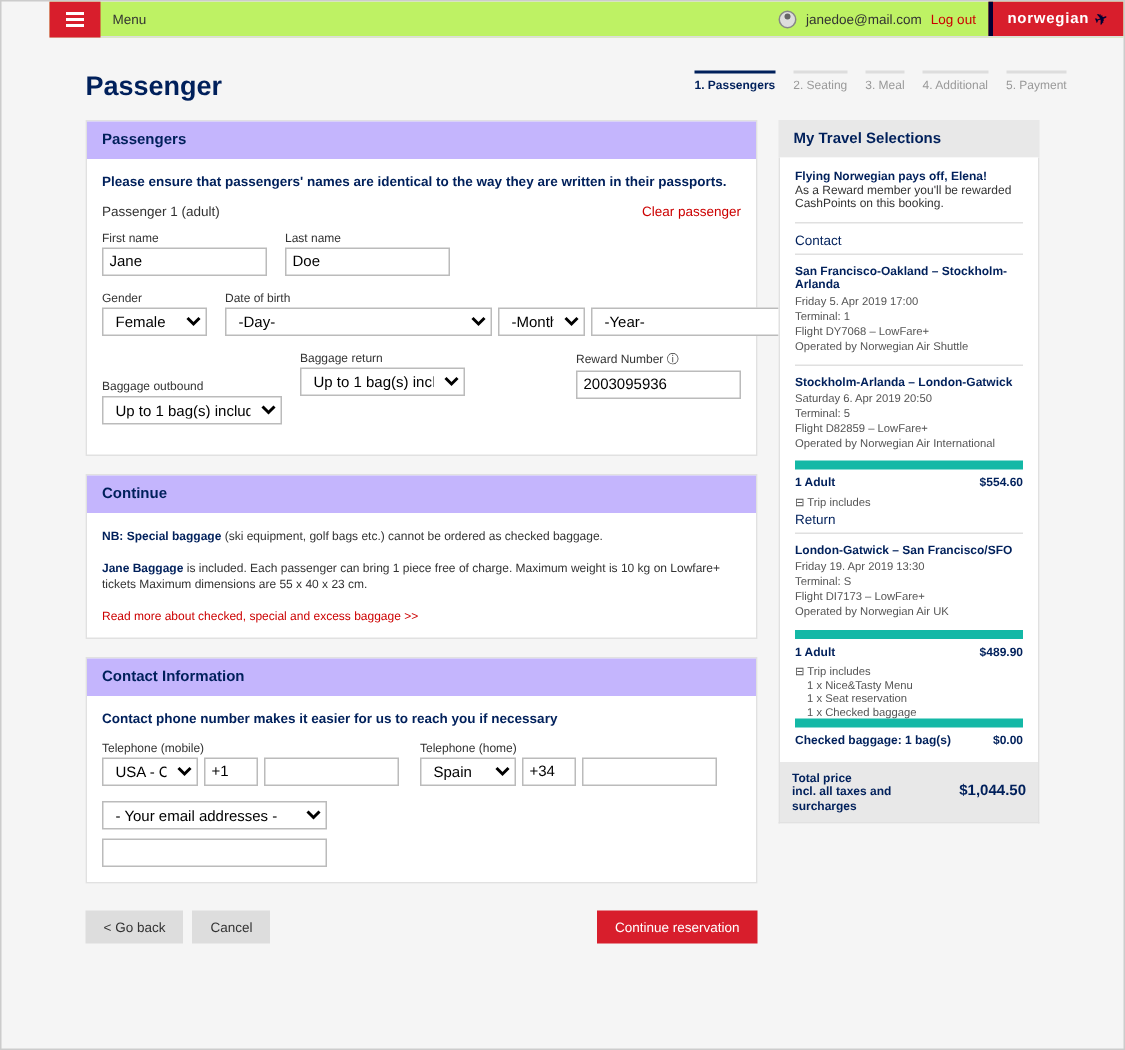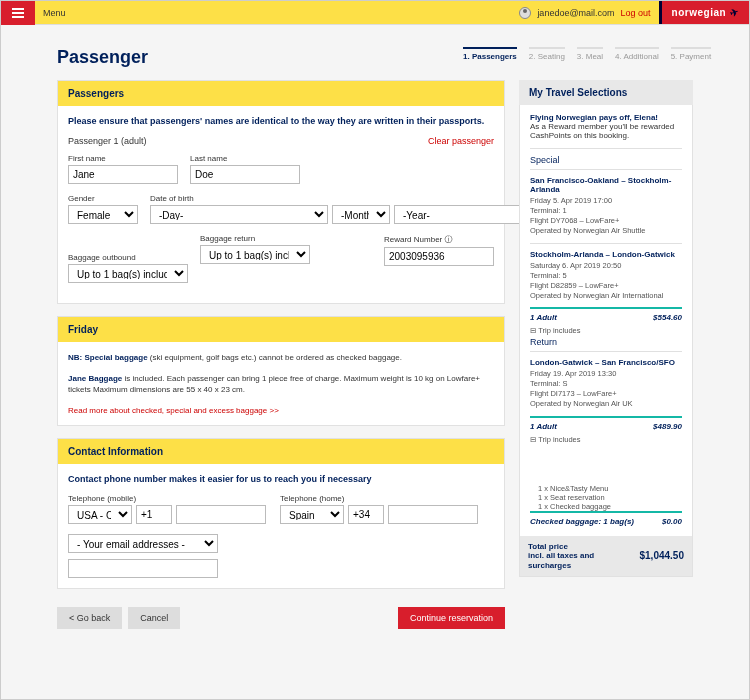--- a/index.html
+++ b/index.html
@@ -1,19 +1,19 @@
 <!DOCTYPE html>
 <html><head>
 <meta charset="utf-8">
 <style>
 * { margin: 0; padding: 0; box-sizing: border-box; font-family: Arial, Helvetica, sans-serif; }
 body { background: #f5f5f5; width: 750px; height: 700px; overflow: hidden; border: 1px solid #ccc; }
 
 
-.header { display: flex; height: 24px; background: #fde047; border-bottom: 1px solid #ddd; }
+.header { display: flex; height: 24px; background: #bef264; border-bottom: 1px solid #ddd; margin-left: 32px; }
 .hamburger { width: 34px; height: 24px; background: #d81e2c; display: flex; flex-direction: column; justify-content: center; align-items: center; gap: 2px; }
 .hamburger span { width: 12px; height: 2px; background: #fff; }
 .menu-label { font-size: 9px; color: #333; padding-left: 8px; align-self: center; }
 .header-spacer { flex: 1; }
 .user-area { display: flex; align-items: center; font-size: 9px; gap: 6px; padding-right: 8px; }
 .user-icon { width: 12px; height: 12px; border-radius: 50%; background: #ddd; border: 1px solid #888; position: relative; }
 .user-icon::after { content: ""; position: absolute; top: 1px; left: 3px; width: 4px; height: 4px; border-radius: 50%; background: #666; }
 .user-email { color: #333; }
 .logout { color: #c00; }
 .brand { background: #d81e2c; color: #fff; font-size: 10px; font-weight: bold; padding: 0 10px; display: flex; align-items: center; letter-spacing: .5px; border-left: 3px solid #003; position: relative; }
@@ -28,21 +28,21 @@
 .steps .step.active { color: #00205b; font-weight: bold; border-top: 2px solid #00205b; padding-top: 3px; }
 .steps .step { border-top: 2px solid #ddd; padding-top: 3px; flex: 1; white-space: nowrap; text-align:left;}
 .top-row { display:flex; justify-content:space-between; align-items:flex-start;}
 .top-row .steps-wrap{ width:230px;margin-left:38px; }
 
 .columns { display: flex; gap: 14px; }
 .main { flex: 1; }
 .side { width: 174px; }
 
 .panel { background: #fff; border: 1px solid #e1e1e1; margin-bottom: 12px; }
-.panel-head { background: #fde047; color: #00205b; font-size: 10px; font-weight: bold; padding: 7px 10px; }
+.panel-head { background: #c4b5fd; color: #00205b; font-size: 10px; font-weight: bold; padding: 7px 10px; }
 .panel-body { padding: 10px; font-size: 9px; color: #333; }
 
 .notice { color: #00205b; font-size: 9px; font-weight: bold; margin-bottom: 10px; }
 
 .pass-row { display: flex; justify-content: space-between; font-size: 9px; color: #333; margin-bottom: 8px; }
 .clear-link { color: #c00; }
 
 .field-label { font-size: 8px; color: #333; display: block; margin-bottom: 2px; }
 .row { display: flex; gap: 12px; margin-bottom: 10px; }
 .col { flex: 1; }
@@ -72,23 +72,23 @@
 .side-head { background: #e8e8e8; color: #00205b; font-size: 10px; font-weight: bold; padding: 7px 10px; }
 .side-body { background:#fff; border:1px solid #e1e1e1; padding: 8px 10px; font-size: 8px; color: #333; border-top:none;}
 .side .reward{ font-size:8px; }
 .side .reward b{ color:#00205b;margin-top:16px; }
 .side-section-title{ color:#00205b; font-size:9px; margin:8px 0 4px 0; border-top:1px solid #e0e0e0; padding-top:6px;}
 .side-section-title.no-border{ border-top:none; padding-top:0;}
 .leg{ border-top:1px solid #e0e0e0; padding:6px 0; }
 .leg:first-of-type{ border-top:none;}
 .leg h4{ color:#00205b; font-size:8px; font-weight:bold; margin-bottom:2px;}
 .leg p{ font-size:7.5px; color:#555; line-height:1.35;}
-.price-row{ display:flex; justify-content:space-between; font-size:8px; color:#00205b; font-weight:bold; padding:4px 0; border-top:2px solid #14b8a6;font-style:italic;}
+.price-row{ display:flex; justify-content:space-between; font-size:8px; color:#00205b; font-weight:bold; padding:4px 0; border-top:6px solid #14b8a6;}
 .trip-inc{ font-size:7.5px; color:#555; }
-.inc-list{ font-size:7.5px; color:#555; padding-left:8px;margin-top:40px;}
+.inc-list{ font-size:7.5px; color:#555; padding-left:8px;}
 .total-block{ background:#e8e8e8; padding:6px 8px; display:flex; justify-content:space-between; align-items:center; margin:6px -10px -8px -10px;}
 .total-block .lbl{ font-size:8px; color:#00205b; font-weight:bold; line-height:1.2;}
 .total-block .amt{ font-size:10px; color:#00205b; font-weight:bold;}
 </style>
 </head>
 <body>
 
 <div class="header">
   <div class="hamburger">
       <span></span>
@@ -168,21 +168,21 @@
             </div>
             <div class="col" style="flex:none;width:110px;margin-left:auto;">
               <label class="field-label">Reward Number ⓘ</label>
               <input class="input" value="2003095936" style="">
             </div>
           </div>
         </div>
       </div>
 
       <div class="panel">
-        <div class="panel-head">Friday</div>
+        <div class="panel-head">Continue</div>
         <div class="panel-body">
           <p class="baggage-note"><span class="nb">NB: Special baggage</span><span> (ski equipment, golf bags etc.) cannot be ordered as checked baggage.</span></p>
           <br>
           <p class="baggage-note"><span class="nb">Jane Baggage</span><span> is included. Each passenger can bring 1 piece free of charge. Maximum weight is 10 kg on Lowfare+ tickets Maximum dimensions are 55 x 40 x 23 cm.</span></p>
           <a class="baggage-link">Read more about checked, special and excess baggage &gt;&gt;</a>
         </div>
       </div>
 
       <div class="panel">
         <div class="panel-head">Contact Information</div>
@@ -223,21 +223,21 @@
 
     </div>
 
     <div class="side">
       <div class="side-head">My Travel Selections</div>
       <div class="side-body">
         <div class="reward">
           <b>Flying Norwegian pays off, Elena!</b><br>
           <span>As a Reward member you'll be rewarded CashPoints on this booking.</span>
         </div>
-        <div class="side-section-title">Special</div>
+        <div class="side-section-title">Contact</div>
         <div class="leg">
           <h4>San Francisco-Oakland – Stockholm-Arlanda</h4>
           <p>Friday 5. Apr 2019 17:00</p>
             <p>Terminal: 1</p>
             <p>Flight DY7068 – LowFare+</p>
             <p>Operated by Norwegian Air Shuttle</p>
         </div>
         <div class="leg">
           <h4>Stockholm-Arlanda – London-Gatwick</h4>
           <p>Saturday 6. Apr 2019 20:50</p>

